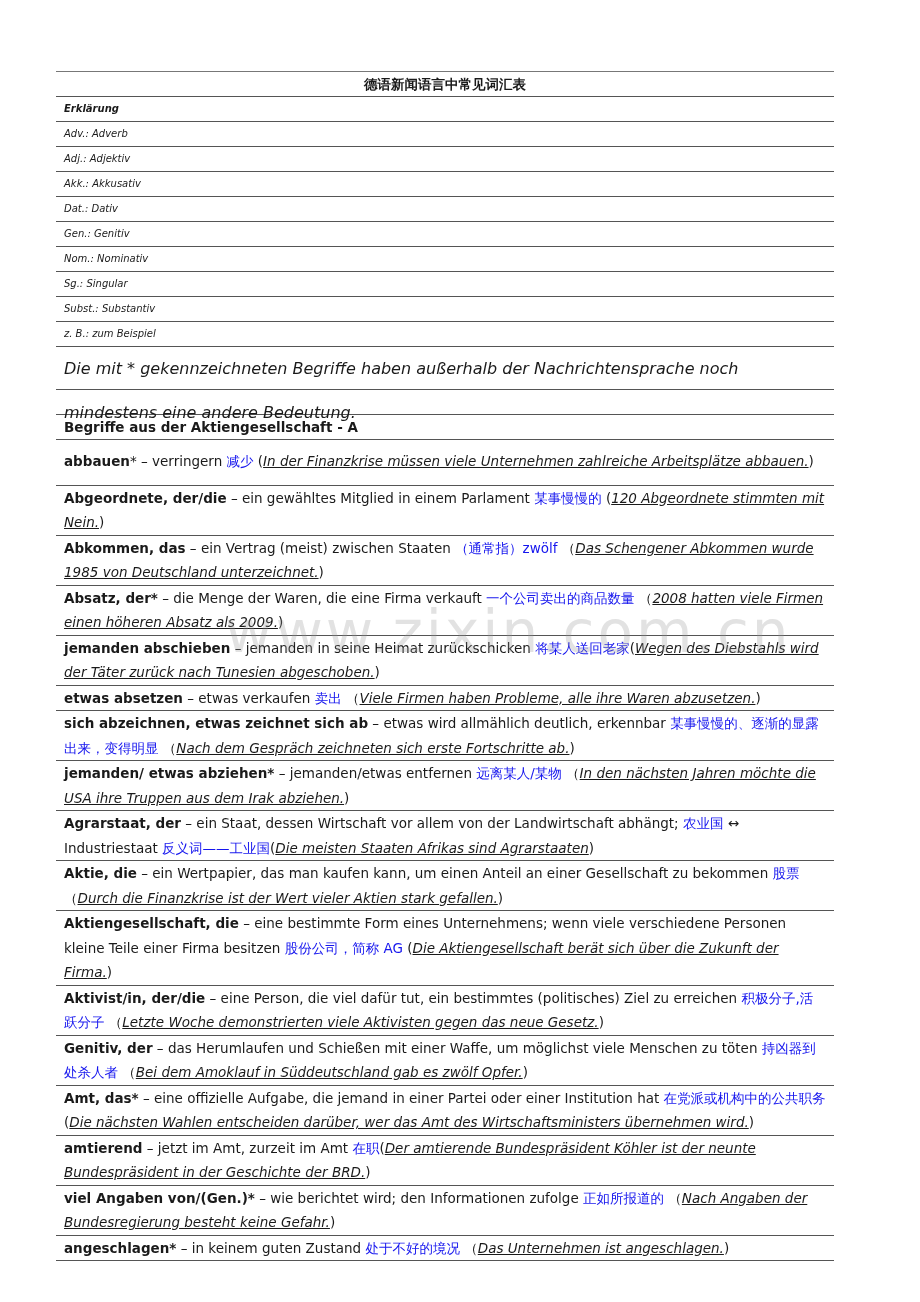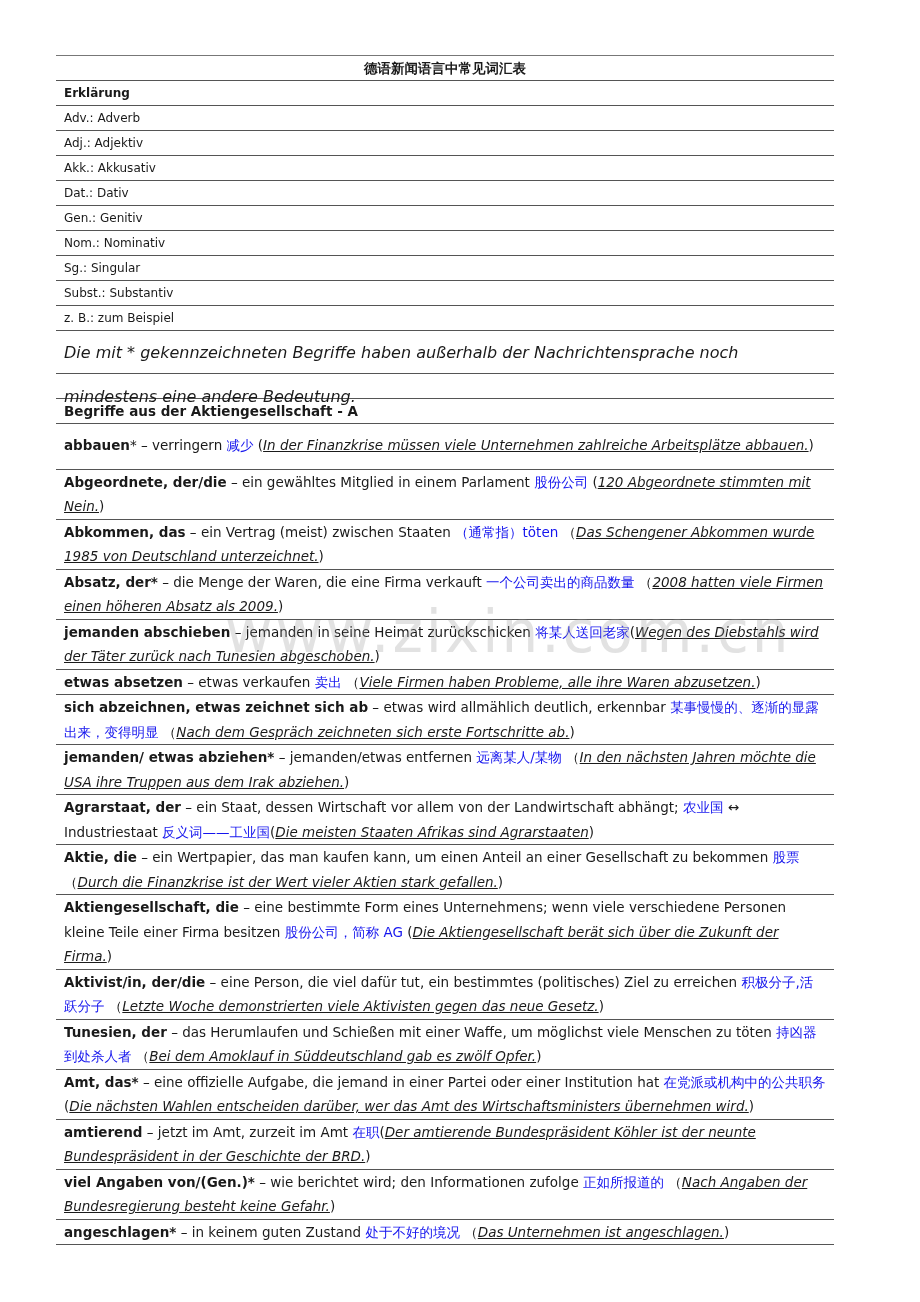--- a/index.html
+++ b/index.html
@@ -1,22 +1,22 @@
 <!DOCTYPE html>
 <html><head>
 <meta charset="utf-8">
 <style>
   html, body { margin: 0; padding: 0; background: #ffffff; }
   body { width: 920px; height: 1302px; position: relative; overflow: hidden;
          font-family: "DejaVu Sans", "Liberation Sans", sans-serif; color: #1a1a1a; }
-  .page { position: absolute; left: 56px; top: 55px; width: 778px; }
+  .page { position: absolute; left: 56px; top: 71px; width: 778px; }
   .row { border-bottom: 1.5px solid #555; box-sizing: border-box; padding: 0 8px; font-size: 13px; }
   .top-rule { border-top: 1.5px solid #777; }
   .title-row { height: 26px; line-height: 25px; text-align: center; font-weight: bold; font-size: 13.5px; }
-  .abbr-row { height: 25px; line-height: 24px; font-size: 12px; }
+  .abbr-row { height: 25px; line-height: 24px; font-style: italic; font-size: 10px; }
   .abbr-head { font-weight: bold; }
   .note-row { height: 43px; line-height: 44px; font-style: italic; font-size: 16px; }
   .gap-row { height: 25px; }
   .section-head { height: 25px; line-height: 25px; font-weight: bold; font-size: 13.5px; }
   .entry { line-height: 24.5px; font-size: 13.5px; padding-top: 0; padding-bottom: 0; }
   .entry.first { padding-top: 9px; padding-bottom: 11px; }
   .term { font-weight: bold; }
   .star-normal { font-weight: normal; }
   .zh { color: #1515ee; }
   .ex { font-style: italic; text-decoration: underline; }
@@ -42,32 +42,32 @@
       <div class="row abbr-row">Subst.: Substantiv</div>
       <div class="row abbr-row">z. B.: zum Beispiel</div>
     </div>
   <div class="row note-row">Die mit * gekennzeichneten Begriffe haben außerhalb der Nachrichtensprache noch mindestens eine andere Bedeutung.</div>
 
   <div class="row gap-row"></div>
 
   <div class="row section-head">Begriffe aus der Aktiengesellschaft - A</div>
   <div id="entry-list">
       <div class="row entry first"><span class="term">abbauen</span><span class="star-normal">*</span><span> – verringern </span><span class="zh">减少</span><span> (</span><span class="ex">In der Finanzkrise müssen viele Unternehmen zahlreiche Arbeitsplätze abbauen.</span><span>)</span></div>
-      <div class="row entry"><span class="term">Abgeordnete, der/die</span><span> – ein gewähltes Mitglied in einem Parlament </span><span class="zh">股份公司</span><span> (</span><span class="ex">120 Abgeordnete stimmten mit Nein.</span><span>)</span></div>
-      <div class="row entry"><span class="term">Abkommen, das</span><span> – ein Vertrag (meist) zwischen Staaten </span><span class="zh">（通常指）töten</span><span> （</span><span class="ex">Das Schengener Abkommen wurde 1985 von Deutschland unterzeichnet.</span><span>)</span></div>
+      <div class="row entry"><span class="term">Abgeordnete, der/die</span><span> – ein gewähltes Mitglied in einem Parlament </span><span class="zh">某事慢慢的</span><span> (</span><span class="ex">120 Abgeordnete stimmten mit Nein.</span><span>)</span></div>
+      <div class="row entry"><span class="term">Abkommen, das</span><span> – ein Vertrag (meist) zwischen Staaten </span><span class="zh">（通常指）zwölf</span><span> （</span><span class="ex">Das Schengener Abkommen wurde 1985 von Deutschland unterzeichnet.</span><span>)</span></div>
       <div class="row entry"><span class="term">Absatz, der*</span><span> – die Menge der Waren, die eine Firma verkauft </span><span class="zh">一个公司卖出的商品数量</span><span> （</span><span class="ex">2008 hatten viele Firmen einen höheren Absatz als 2009.</span><span>)</span></div>
       <div class="row entry"><span class="term">jemanden abschieben</span><span> – jemanden in seine Heimat zurückschicken </span><span class="zh">将某人送回老家</span><span>(</span><span class="ex">Wegen des Diebstahls wird der Täter zurück nach Tunesien abgeschoben.</span><span>)</span></div>
       <div class="row entry"><span class="term">etwas absetzen</span><span> – etwas verkaufen </span><span class="zh">卖出</span><span> （</span><span class="ex">Viele Firmen haben Probleme, alle ihre Waren abzusetzen.</span><span>)</span></div>
       <div class="row entry"><span class="term">sich abzeichnen, etwas zeichnet sich ab</span><span> – etwas wird allmählich deutlich, erkennbar </span><span class="zh">某事慢慢的、逐渐的显露出来，变得明显</span><span> （</span><span class="ex">Nach dem Gespräch zeichneten sich erste Fortschritte ab.</span><span>)</span></div>
       <div class="row entry"><span class="term">jemanden/ etwas abziehen*</span><span> – jemanden/etwas entfernen </span><span class="zh">远离某人/某物</span><span> （</span><span class="ex">In den nächsten Jahren möchte die USA ihre Truppen aus dem Irak abziehen.</span><span>)</span></div>
       <div class="row entry"><span class="term">Agrarstaat, der</span><span> – ein Staat, dessen Wirtschaft vor allem von der Landwirtschaft abhängt; </span><span class="zh">农业国</span><span> ↔ Industriestaat </span><span class="zh">反义词——工业国</span><span>(</span><span class="ex">Die meisten Staaten Afrikas sind Agrarstaaten</span><span>)</span></div>
       <div class="row entry"><span class="term">Aktie, die</span><span> – ein Wertpapier, das man kaufen kann, um einen Anteil an einer Gesellschaft zu bekommen </span><span class="zh">股票</span><span> （</span><span class="ex">Durch die Finanzkrise ist der Wert vieler Aktien stark gefallen.</span><span>)</span></div>
       <div class="row entry"><span class="term">Aktiengesellschaft, die</span><span> – eine bestimmte Form eines Unternehmens; wenn viele verschiedene Personen kleine Teile einer Firma besitzen </span><span class="zh">股份公司，简称 AG</span><span> (</span><span class="ex">Die Aktiengesellschaft berät sich  über die Zukunft der Firma.</span><span>)</span></div>
       <div class="row entry"><span class="term">Aktivist/in, der/die</span><span> – eine Person, die viel dafür tut, ein bestimmtes (politisches) Ziel zu erreichen </span><span class="zh">积极分子,活跃分子</span><span> （</span><span class="ex">Letzte Woche demonstrierten viele Aktivisten gegen das neue Gesetz.</span><span>)</span></div>
-      <div class="row entry"><span class="term">Tunesien, der</span><span> – das Herumlaufen und Schießen mit einer Waffe, um möglichst viele Menschen zu töten </span><span class="zh">持凶器到处杀人者</span><span> （</span><span class="ex">Bei dem Amoklauf in Süddeutschland gab es zwölf Opfer.</span><span>)</span></div>
+      <div class="row entry"><span class="term">Genitiv, der</span><span> – das Herumlaufen und Schießen mit einer Waffe, um möglichst viele Menschen zu töten </span><span class="zh">持凶器到处杀人者</span><span> （</span><span class="ex">Bei dem Amoklauf in Süddeutschland gab es zwölf Opfer.</span><span>)</span></div>
       <div class="row entry"><span class="term">Amt, das*</span><span> – eine offizielle Aufgabe, die jemand in einer Partei oder einer Institution hat </span><span class="zh">在党派或机构中的公共职务</span><span> (</span><span class="ex">Die nächsten Wahlen entscheiden darüber, wer das Amt des Wirtschaftsministers  übernehmen wird.</span><span>)</span></div>
       <div class="row entry"><span class="term">amtierend</span><span> – jetzt im Amt, zurzeit im Amt </span><span class="zh">在职</span><span>(</span><span class="ex">Der amtierende Bundespräsident Köhler ist der neunte Bundespräsident in der Geschichte der BRD.</span><span>)</span></div>
       <div class="row entry"><span class="term">viel Angaben von/(Gen.)*</span><span> – wie berichtet wird; den Informationen zufolge </span><span class="zh">正如所报道的</span><span> （</span><span class="ex">Nach Angaben der Bundesregierung besteht keine Gefahr.</span><span>)</span></div>
       <div class="row entry"><span class="term">angeschlagen*</span><span> – in keinem guten Zustand </span><span class="zh">处于不好的境况</span><span> （</span><span class="ex">Das Unternehmen ist angeschlagen.</span><span>)</span></div>
     </div>
 </div>
 
 <div class="watermark">www.zixin.com.cn</div>
 
 </body></html>

